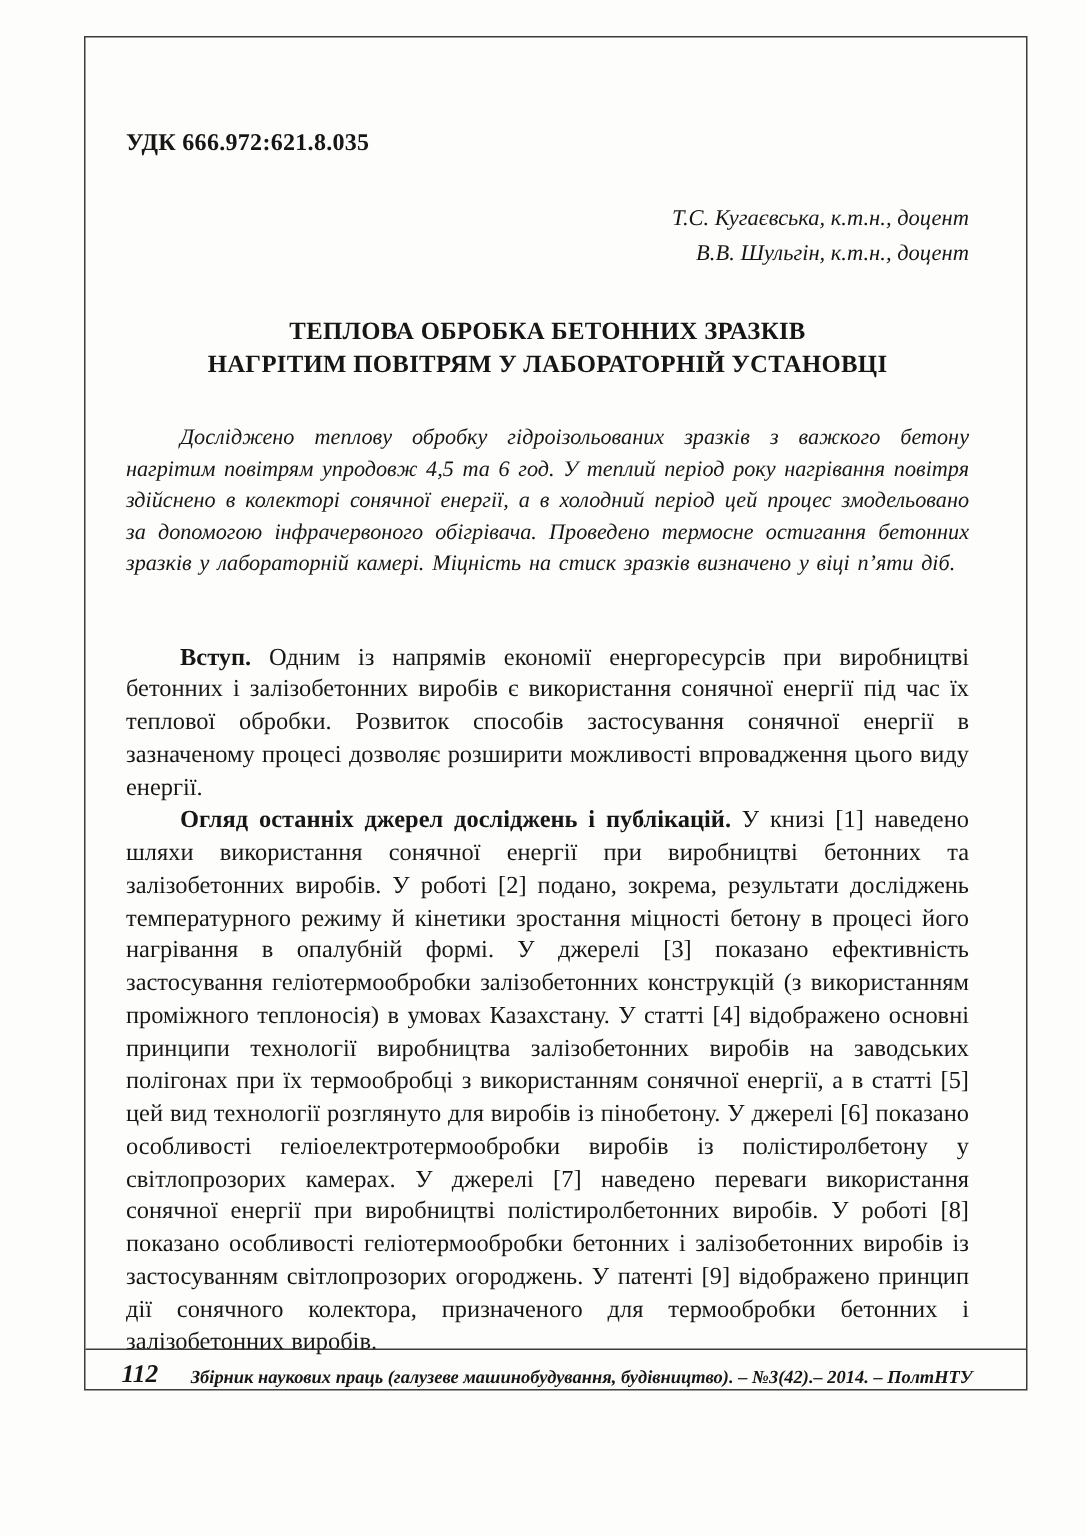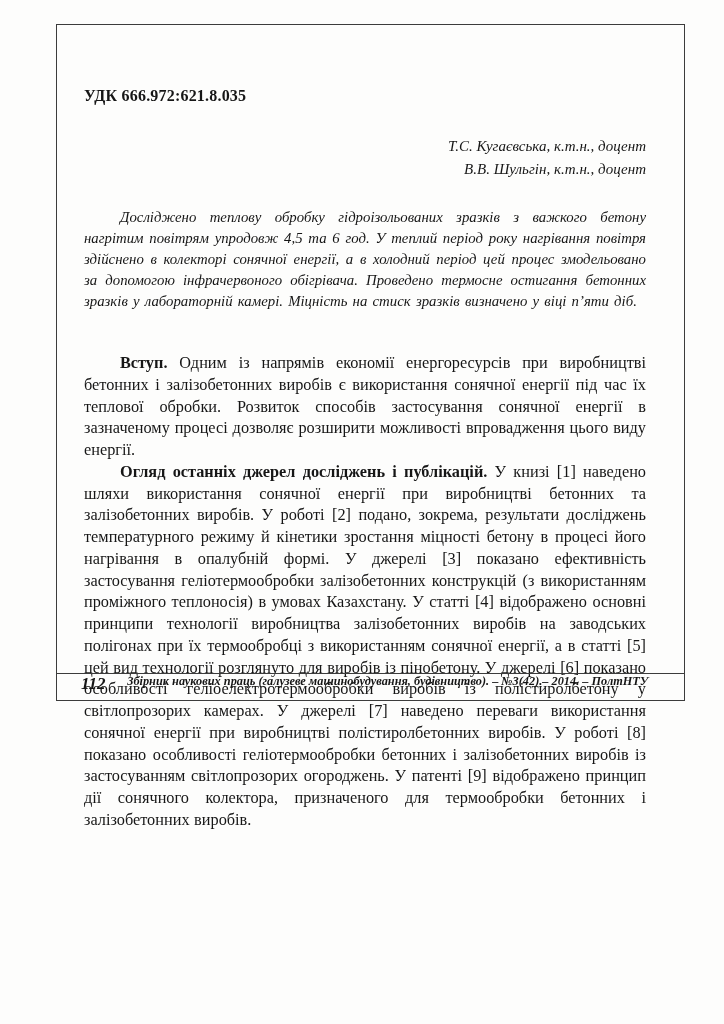--- a/index.html
+++ b/index.html
@@ -15,21 +15,21 @@
     font-family: "Liberation Serif", "DejaVu Serif", serif;
     color: #161616;
     overflow: hidden;
     margin: 0 auto;
   }
   .frame {
     position: absolute;
     left: 56px;
     top: 24px;
     width: 629px;
-    height: 677px;
+    height: 903px;
     border: 1.6px solid #3c3c3c;
     box-sizing: border-box;
   }
   .content {
     position: absolute;
     top: 0;
     left: 0;
     right: 0;
     padding: 62px 38px 0 27px;
     box-sizing: border-box;
@@ -89,21 +89,21 @@
     font-weight: bold;
   }
   .footer {
     position: absolute;
     left: 0;
     right: 0;
     bottom: 0;
     height: 27px;
     border-top: 1.6px solid #3c3c3c;
     display: flex;
-    align-items: flex-start;
+    align-items: flex-end;
     box-sizing: border-box;
     padding: 0 14px 0 24px;
   }
   .footer .pagenum {
     font-weight: bold;
     font-style: italic;
     font-size: 17px;
     flex: 0 0 auto;
   }
   .footer .journal {
@@ -123,20 +123,24 @@
 
     <div class="content">
 
       <div class="udc">УДК 666.972:621.8.035</div>
 
       <div class="authors">
         <div>Т.С. Кугаєвська, к.т.н., доцент</div>
         <div>В.В. Шульгін, к.т.н., доцент</div>
       </div>
 
+      <div class="title">
+        <div>ТЕПЛОВА ОБРОБКА БЕТОННИХ ЗРАЗКІВ</div>
+        <div>НАГРІТИМ ПОВІТРЯМ У ЛАБОРАТОРНІЙ УСТАНОВЦІ</div>
+      </div>
 
       <p class="abstract">Досліджено теплову обробку гідроізольованих зразків з важкого бетону нагрітим повітрям упродовж 4,5 та 6 год. У теплий період року нагрівання повітря здійснено в колекторі сонячної енергії, а в холодний період цей процес змодельовано за допомогою інфрачервоного обігрівача. Проведено термосне остигання бетонних зразків у лабораторній камері. Міцність на стиск зразків визначено у віці п’яти діб.</p>
 
 
       <div class="body-text">
         <p class="para"><span class="lead">Вступ.</span><span> Одним із напрямів економії енергоресурсів при виробництві бетонних і залізобетонних виробів є використання сонячної енергії під час їх теплової обробки. Розвиток способів застосування сонячної енергії в зазначеному процесі дозволяє розширити можливості впровадження цього виду енергії.</span></p>
 
         <p class="para"><span class="lead">Огляд останніх джерел досліджень і публікацій.</span><span> У книзі [1] наведено шляхи використання сонячної енергії при виробництві бетонних та залізобетонних виробів. У роботі [2] подано, зокрема, результати досліджень температурного режиму й кінетики зростання міцності бетону в процесі його нагрівання в опалубній формі. У джерелі [3] показано ефективність застосування геліотермообробки залізобетонних конструкцій (з використанням проміжного теплоносія) в умовах Казахстану. У статті [4] відображено основні принципи технології виробництва залізобетонних виробів на заводських полігонах при їх термообробці з використанням сонячної енергії, а в статті [5] цей вид технології розглянуто для виробів із пінобетону. У джерелі [6] показано особливості геліоелектротермообробки виробів із полістиролбетону у світлопрозорих камерах. У джерелі [7] наведено переваги використання сонячної енергії при виробництві полістиролбетонних виробів. У роботі [8] показано особливості геліотермообробки бетонних і залізобетонних виробів із застосуванням світлопрозорих огороджень. У патенті [9] відображено принцип дії сонячного колектора, призначеного для термообробки бетонних і залізобетонних виробів.</span></p>
       </div>
 

